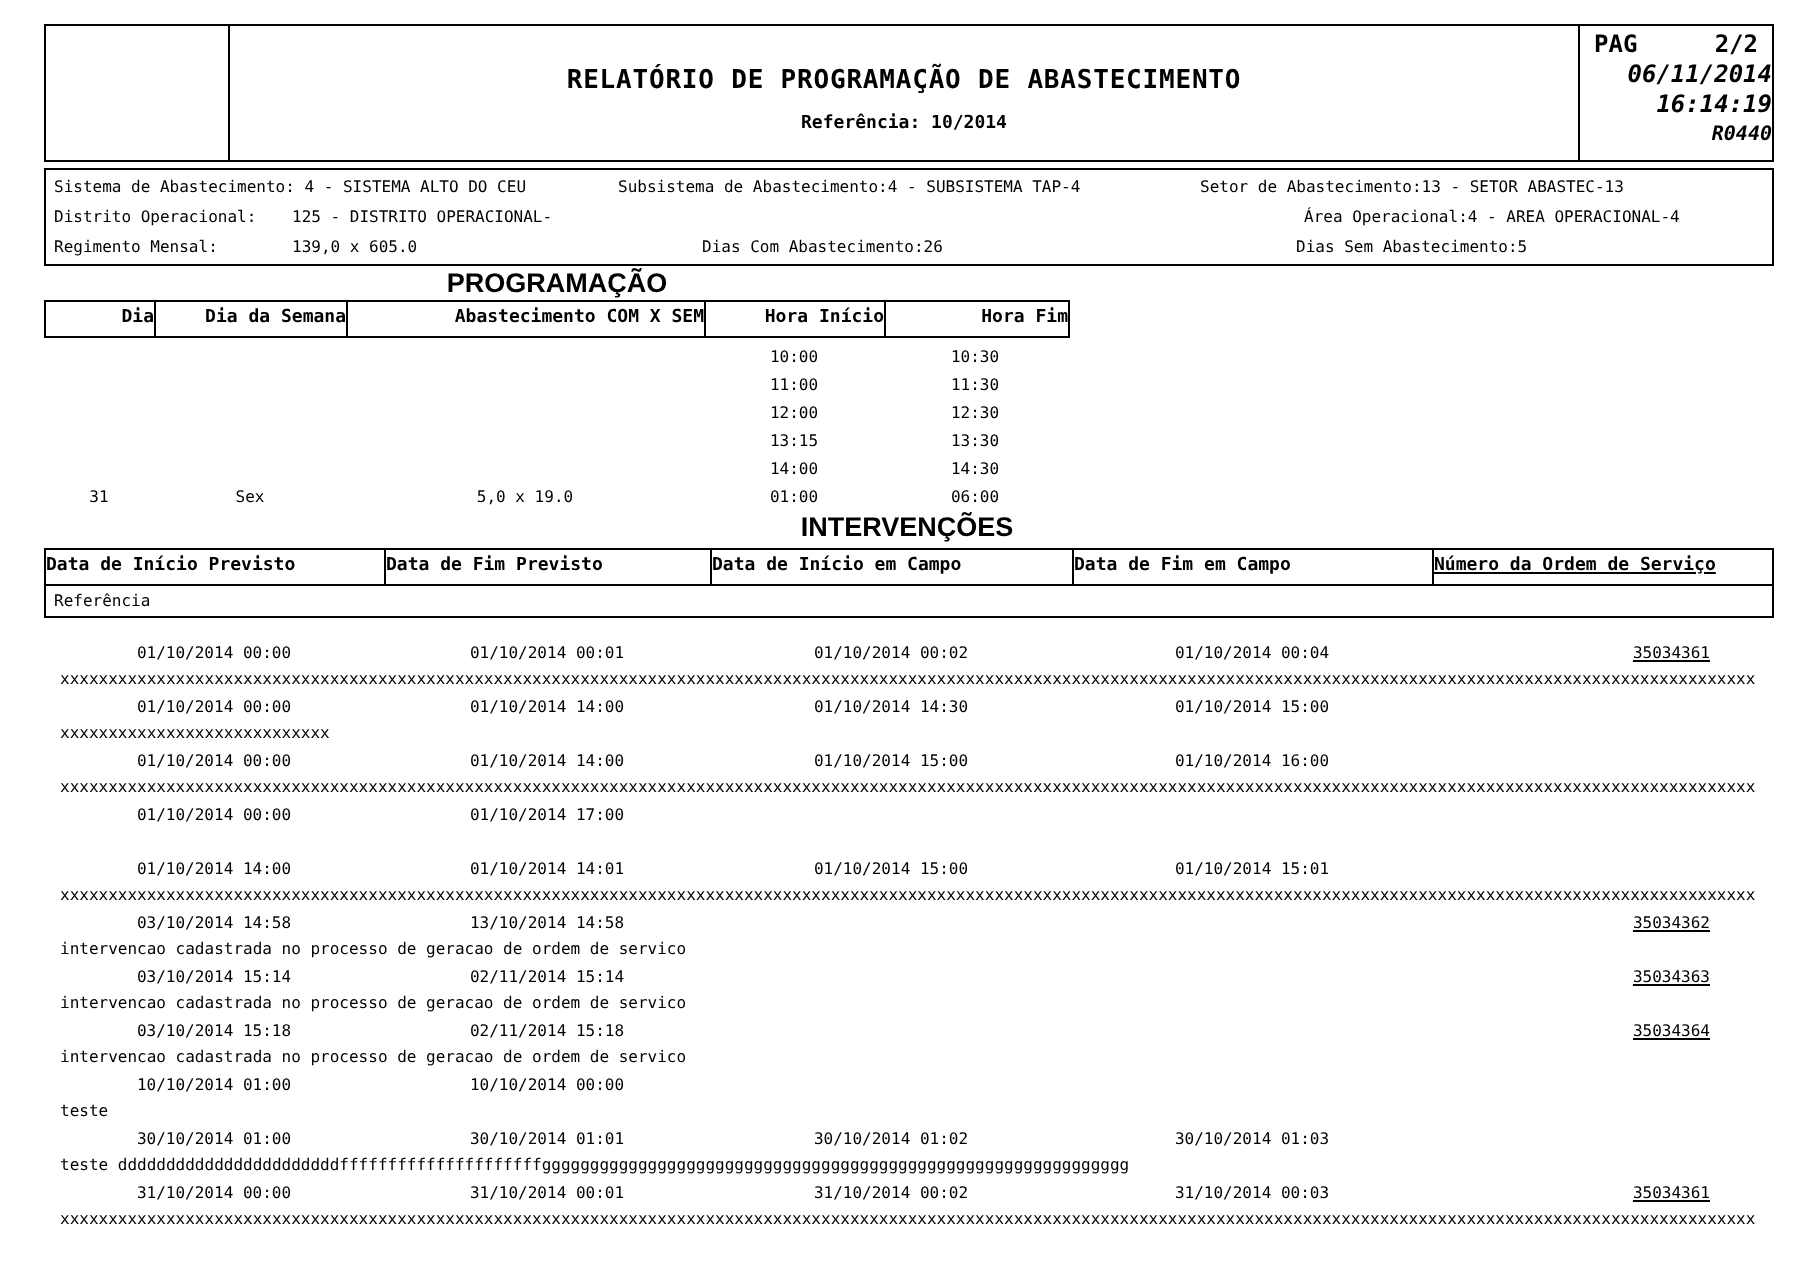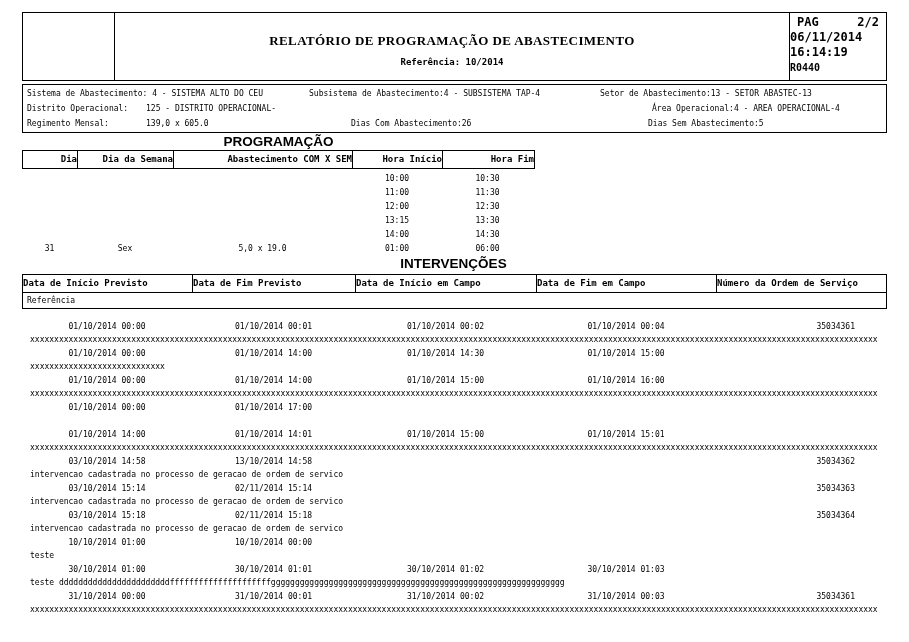--- a/index.html
+++ b/index.html
@@ -5,25 +5,25 @@
   html,body{margin:0;padding:0;background:#fff;}
   .page{position:relative;width:909px;height:642px;background:#fff;color:#000;
         font-family:"DejaVu Sans Mono",monospace;font-size:8px;overflow:hidden;}
   .page span{white-space:pre;}
 
   
   .hdr-box{position:absolute;left:22px;top:12px;width:863px;height:67px;border:1px solid #000;display:flex;}
   .logo-cell{width:91px;border-right:1px solid #000;}
   .title-cell{flex:1;position:relative;}
   .rpt-title{position:absolute;top:20px;left:0;width:100%;text-align:center;
-             font-size:13px;font-weight:bold;letter-spacing:0.4px;font-family:Liberation Serif, serif;}
+             font-size:13px;font-weight:bold;letter-spacing:0.4px;}
   .rpt-ref{position:absolute;top:44px;left:0;width:100%;text-align:center;font-size:9px;font-weight:bold;}
   .pag-cell{width:97px;border-left:1px solid #000;font-size:12px;font-weight:bold;padding-top:2px;box-sizing:border-box;}
   .pag-line1{display:flex;justify-content:space-between;padding:0 7px;line-height:15px;}
-  .pag-line{text-align:left;line-height:15px;}
+  .pag-line{text-align:right;line-height:15px;font-style:italic;}
 
   
   .info-box{position:absolute;left:22px;top:84px;width:863px;height:47px;border:1px solid #000;font-size:8px;}
   .info-box span{position:absolute;line-height:10px;}
 
   
   .sec-heading{position:absolute;text-align:center;font-family:"Liberation Sans",sans-serif;
                font-weight:bold;font-size:13.5px;}
 
   
@@ -33,21 +33,21 @@
   .prog-row{position:absolute;left:22px;width:513px;height:14px;display:flex;font-size:8px;}
   .prog-row>span{display:block;box-sizing:border-box;text-align:center;line-height:14px;position:static;}
   .pc1{width:55px;} .pc2{width:96px;} .pc3{width:179px;} .pc4{width:90px;} .pc5{width:91px;}
   .prog-header .pc1,.prog-header .pc2,.prog-header .pc3,.prog-header .pc4{border-right:1px solid #000;}
 
   
   .int-header-box{position:absolute;left:22px;top:274px;width:863px;border:1px solid #000;}
   .int-cols{display:flex;height:17px;border-bottom:1px solid #000;font-size:9px;font-weight:bold;}
   .int-cols>span{display:block;box-sizing:border-box;line-height:16px;}
   .int-obs-hdr{height:15px;line-height:15px;padding-left:4px;font-size:8px;}
-  .ic1{width:170px;} .ic2{width:163px;} .ic3{width:181px;} .ic4{width:180px;} .ic5{width:167px;}
+  .ic1{width:170px;} .ic2{width:163px;} .ic3{width:181px;} .ic4{width:180px;} .ic5{width:167px;text-decoration:underline;}
   .int-cols .ic1,.int-cols .ic2,.int-cols .ic3,.int-cols .ic4{border-right:1px solid #000;}
 
   .int-records{position:absolute;left:22px;top:320px;width:887px;}
   .int-record{height:27px;}
   .int-dates{display:flex;height:13px;font-size:8px;}
   .int-dates>span{display:block;box-sizing:border-box;text-align:center;line-height:13px;}
   .int-dates>.os{text-align:right;padding-right:28px;}
   .int-obs{height:14px;line-height:14px;padding-left:8px;font-size:8px;white-space:pre;overflow:hidden;}
 </style>
 </head>

